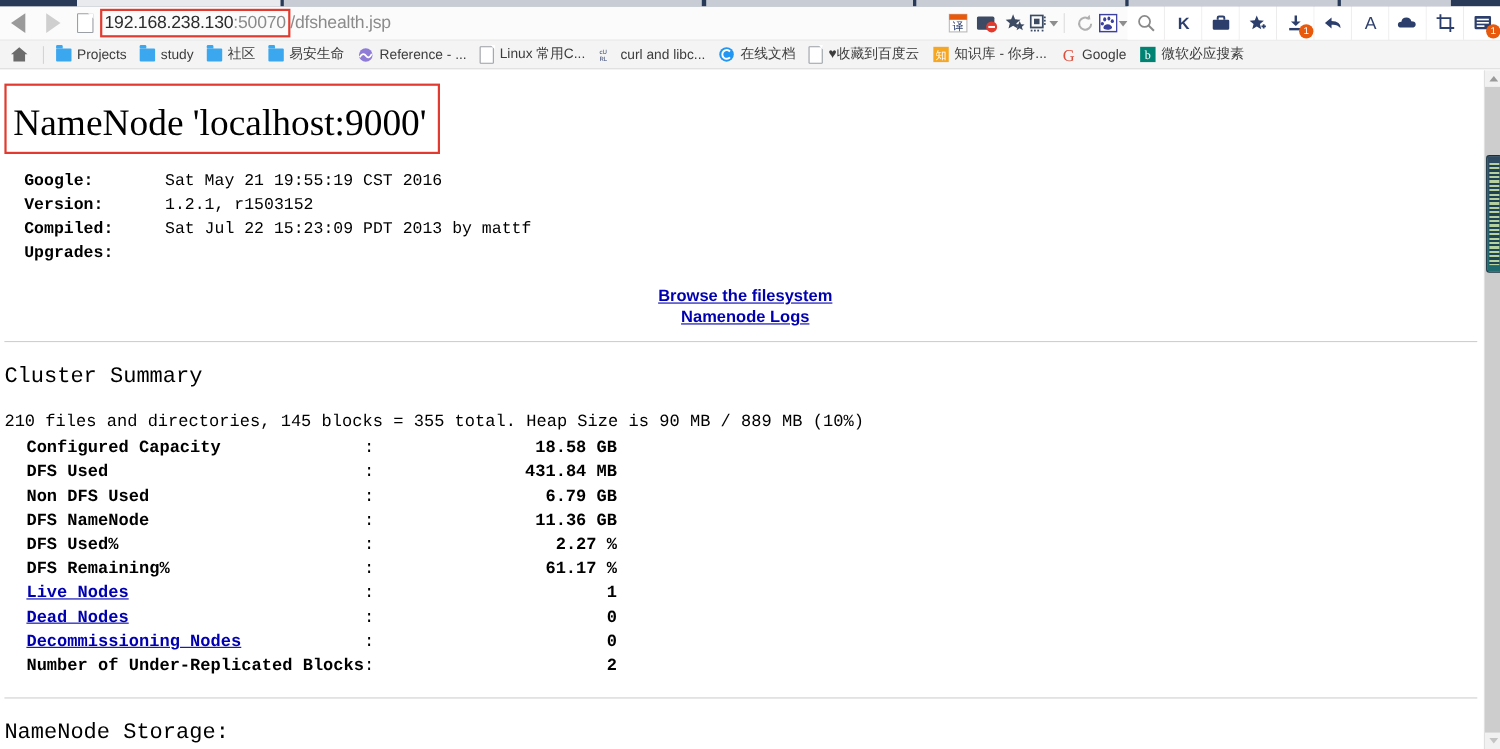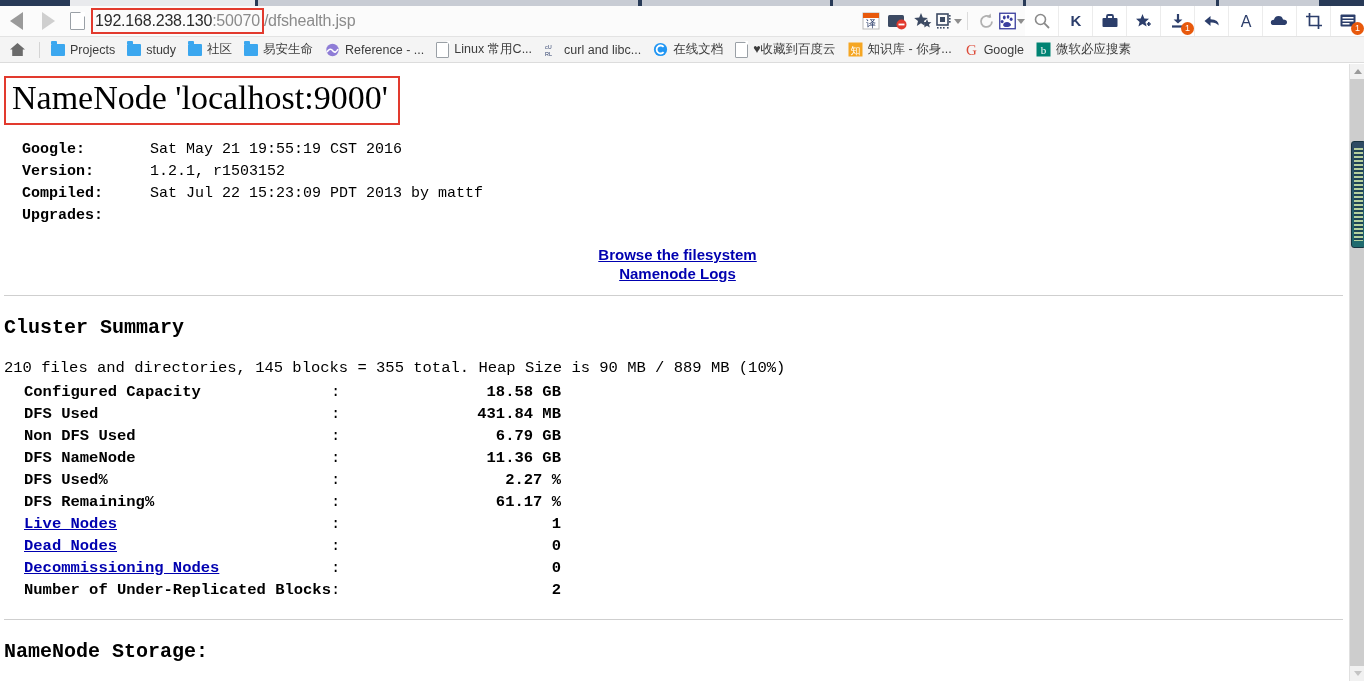--- a/index.html
+++ b/index.html
@@ -95,21 +95,21 @@
   .ic-doc { width:11px;height:14px;border:1.3px solid #9aa0a6;background:#fff;border-radius:1px;flex:none;position:relative;}
   .ic-doc:after{content:"";position:absolute;top:-1.3px;right:-1.3px;border-left:4px solid transparent;border-top:4px solid #fff;}
 
   
   .content {
     position: absolute; top: 64px; left: 0; width: 1349px; height: 617px;
     background: #fff; overflow: hidden;
   }
   .title-box {
     display: inline-block; border: 2px solid #e23a2e;
-    margin: 12px 0 0 4px; padding: 1px 10px 6px 6px;
+    margin: 12px 0 0 4px; padding: 16px 10px 6px 6px;
   }
   .title-text {
     font-family: "Liberation Serif", serif;
     font-size: 34px; color: #000; line-height: 1.12; white-space: nowrap;
   }
 
   .meta { margin: 14px 0 0 22px; }
   .meta-row { display: flex; line-height: 22px; }
   .meta-key {
     width: 128px; font-family: "Liberation Mono", monospace;
@@ -118,21 +118,21 @@
   .meta-val { font-family: "Liberation Mono", monospace; font-size: 15px; color: #000; }
 
   .links { margin: 18px 0 0 6px; }
   .nnlink {
     display: block; font-family: Liberation Sans, sans-serif; font-size: 15px;
     font-weight: bold; color: #0000b0; text-decoration: underline; line-height: 19px; text-align: center;
   }
   hr.rule { border: none; border-top: 1px solid #cfcfcf; margin: 12px 6px 0 4px; }
 
   h2.sec {
-    font-family: "Liberation Mono", monospace; font-size: 20px; font-weight: bold;
+    font-family: "Liberation Mono", monospace; font-size: 20px; font-weight: normal;
     color: #000; margin: 20px 0 0 4px;
   }
   .summary-line {
     font-family: "Liberation Mono", monospace; font-size: 15.5px; color: #000;
     margin: 20px 0 0 4px;
   }
   table.cluster { margin: 4px 0 0 24px; border-collapse: collapse; }
   table.cluster td {
     font-family: "Liberation Mono", monospace; font-size: 15.5px; color: #000;
     padding: 0; line-height: 22px; white-space: nowrap;

